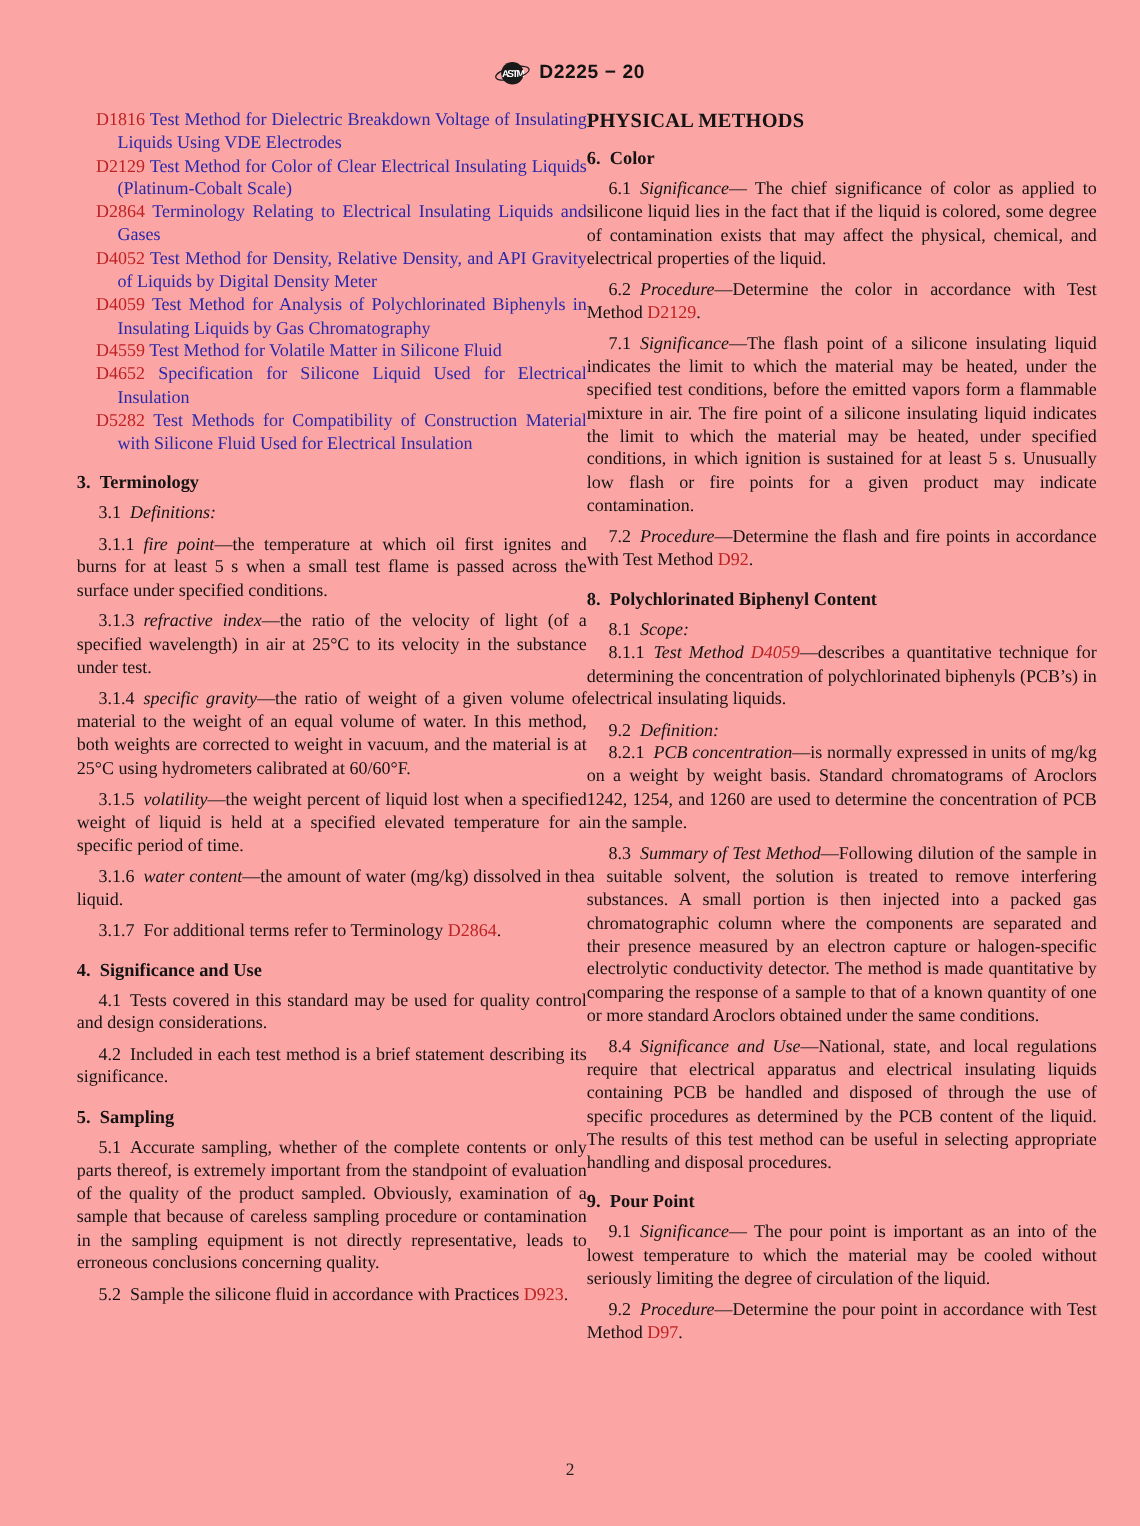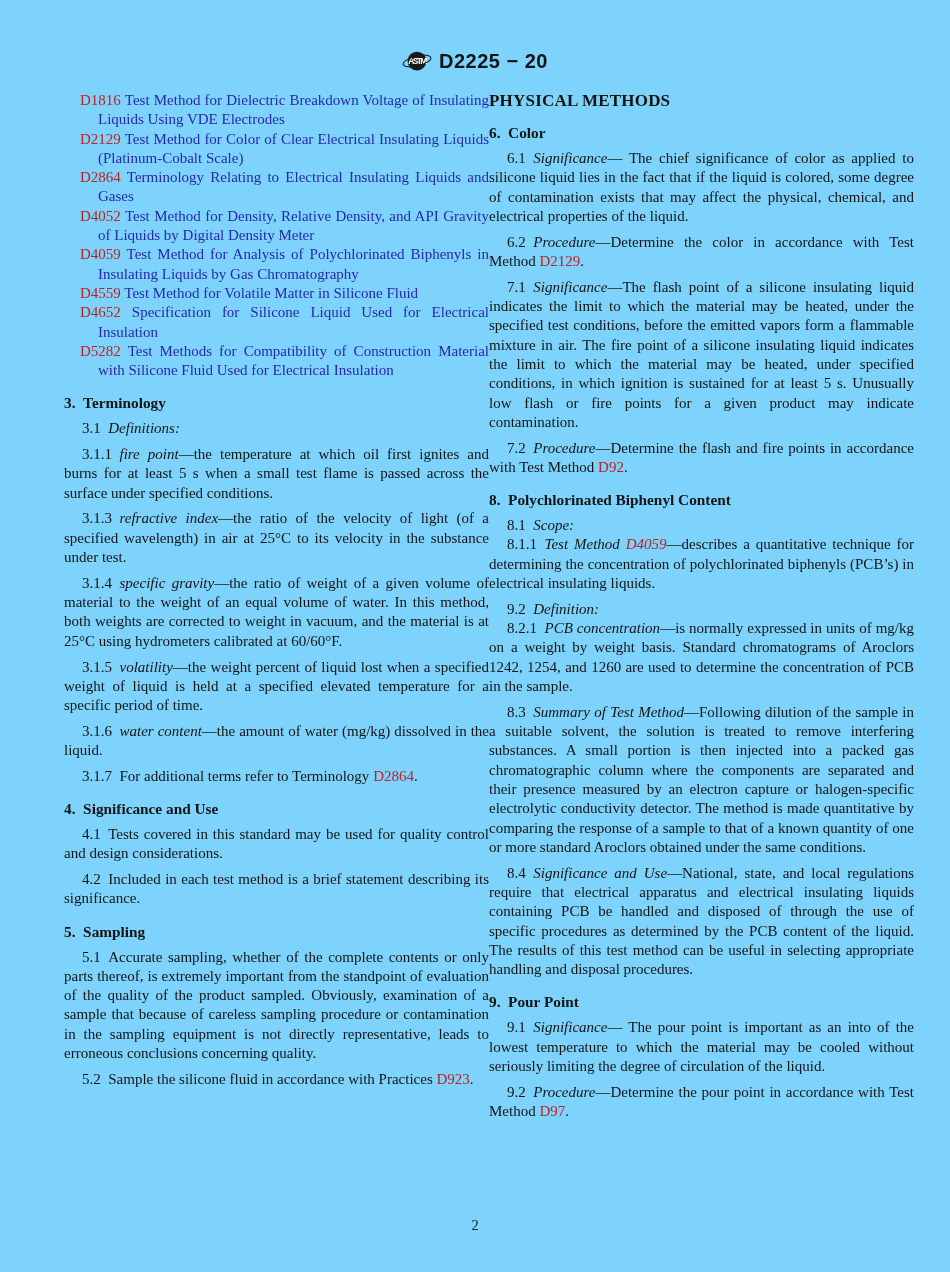--- a/index.html
+++ b/index.html
@@ -1,31 +1,31 @@
 <!DOCTYPE html>
 <html><head>
 <meta charset="utf-8">
 <style>
   html,body { margin:0; padding:0; background:#ffffff; }
   .page {
     position:relative;
     width:950px; height:1272px;
-    background:#7dd3fc;
+    background:#fca5a5;
     font-family:"Liberation Serif","DejaVu Serif",serif;
     color:#141414;
     overflow:hidden;
   }
   .page-header {
     position:absolute; top:48px; left:0; right:0;
     display:flex; justify-content:center; align-items:center; gap:7px;
   }
   .astm-logo { width:30px; height:26px; display:inline-block; }
   .doc-code {
     font-family:"Liberation Sans","DejaVu Sans",sans-serif;
-    font-weight:bold; font-size:20px; letter-spacing:0.5px;
+    font-weight:bold; font-size:16px; letter-spacing:0.5px;
   }
   .columns {
     position:absolute; top:91px; left:64px; width:850px;
     display:flex; 
   }
   .col { flex:1 1 0; font-size:15px; line-height:19.3px; }
 
   .ref-item {
     padding-left:34px; text-indent:-18px;
     text-align:justify;

